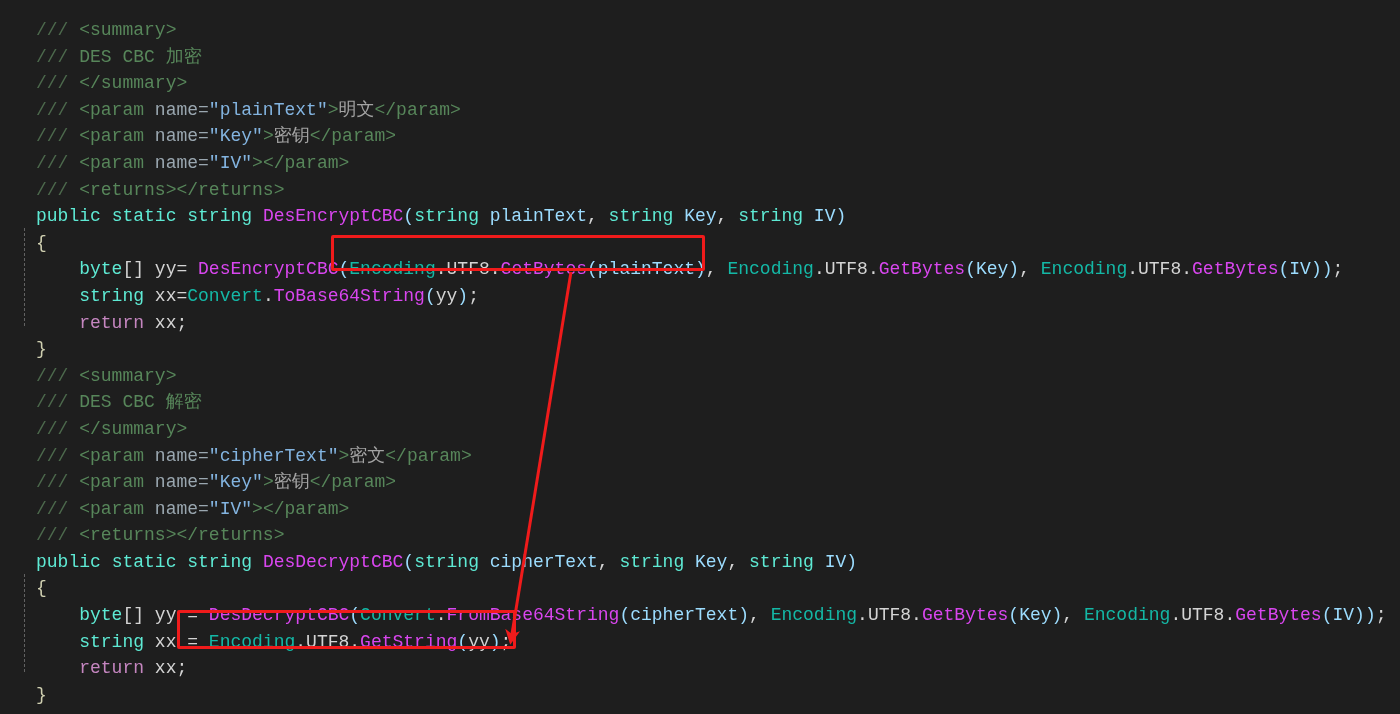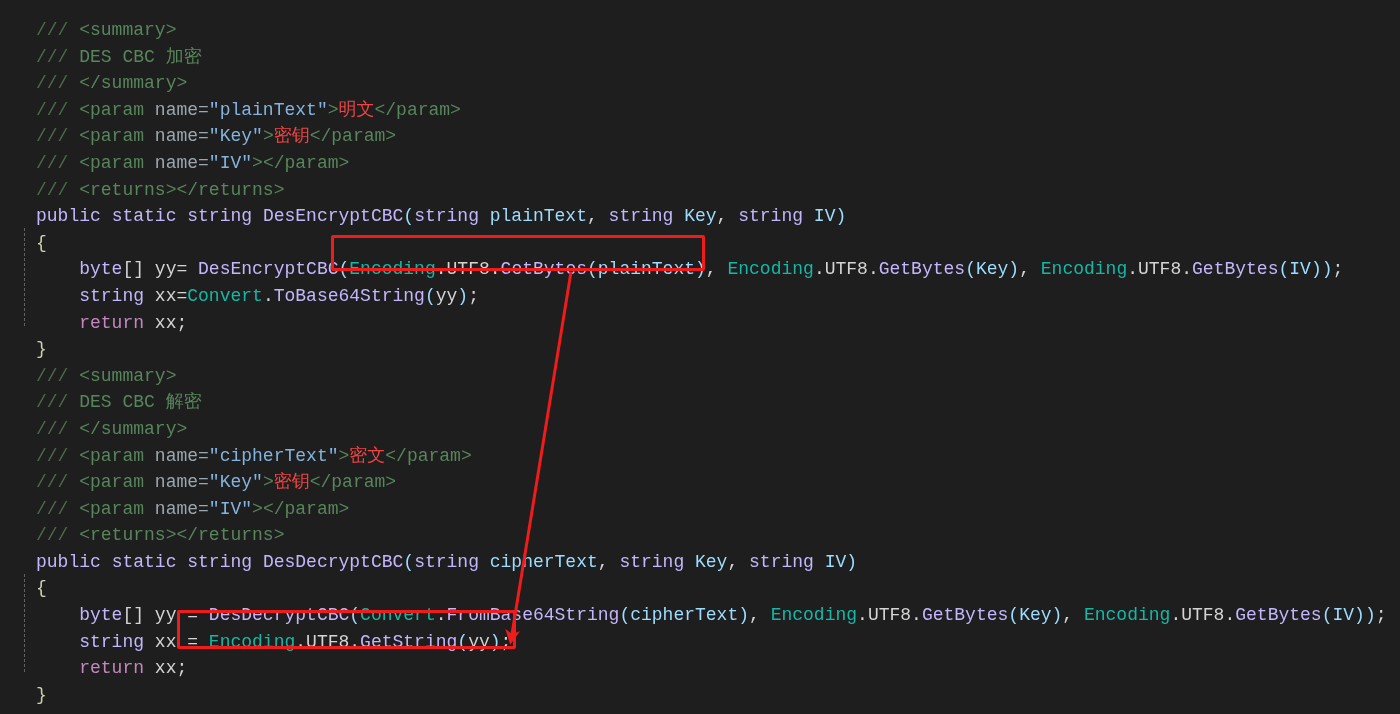--- a/index.html
+++ b/index.html
@@ -32,25 +32,25 @@
     padding-left: 19px;
     white-space: pre;
     position: relative;
   }
 
   
   .c-comment   { color: #57865a; }          
   .c-cmt-dim   { color: #4d6a4d; }          
   .c-cmt-attr  { color: #9aa7b0; margin-top: 11px; }          
   .c-cmt-val   { color: #83b4e0; }          
-  .c-cmt-cn    { color: #ef4444; }          
-  .c-kw        { color: #c4b5fd; }          
+  .c-cmt-cn    { color: #a3a3a3; }          
+  .c-kw        { color: #5eead4; }          
   .c-kw2       { color: #c586c0; }          
   .c-type      { color: #14b8a6; }          
-  .c-method    { color: #c4b5fd; }          
+  .c-method    { color: #d946ef; }          
   .c-var       { color: #9cdcfe; }          
   .c-plain     { color: #d4d4d4; }          
   .c-brace     { color: #cfcfb0; }          
 
   
   .guide {
     position: absolute;
     width: 1px;
     border-left: 1px dashed #6e6e6e;
     opacity: .85;

